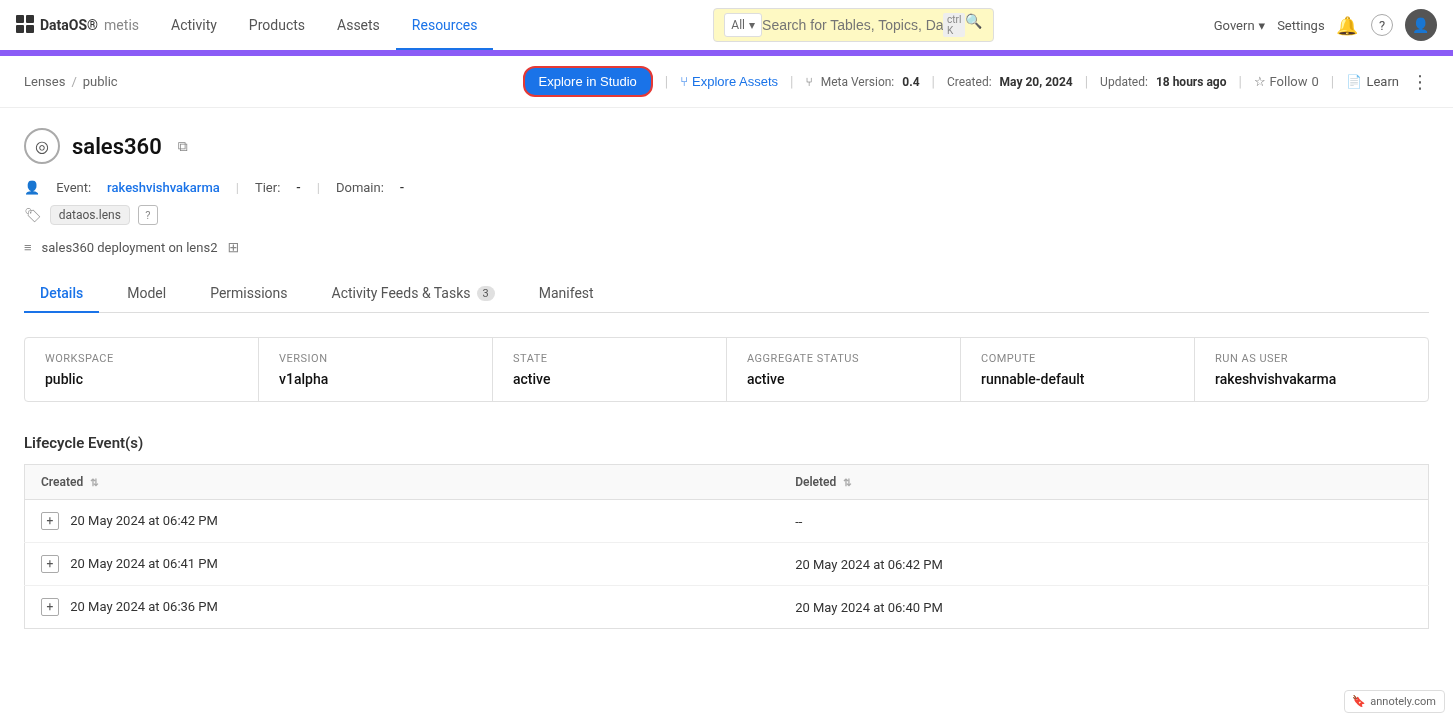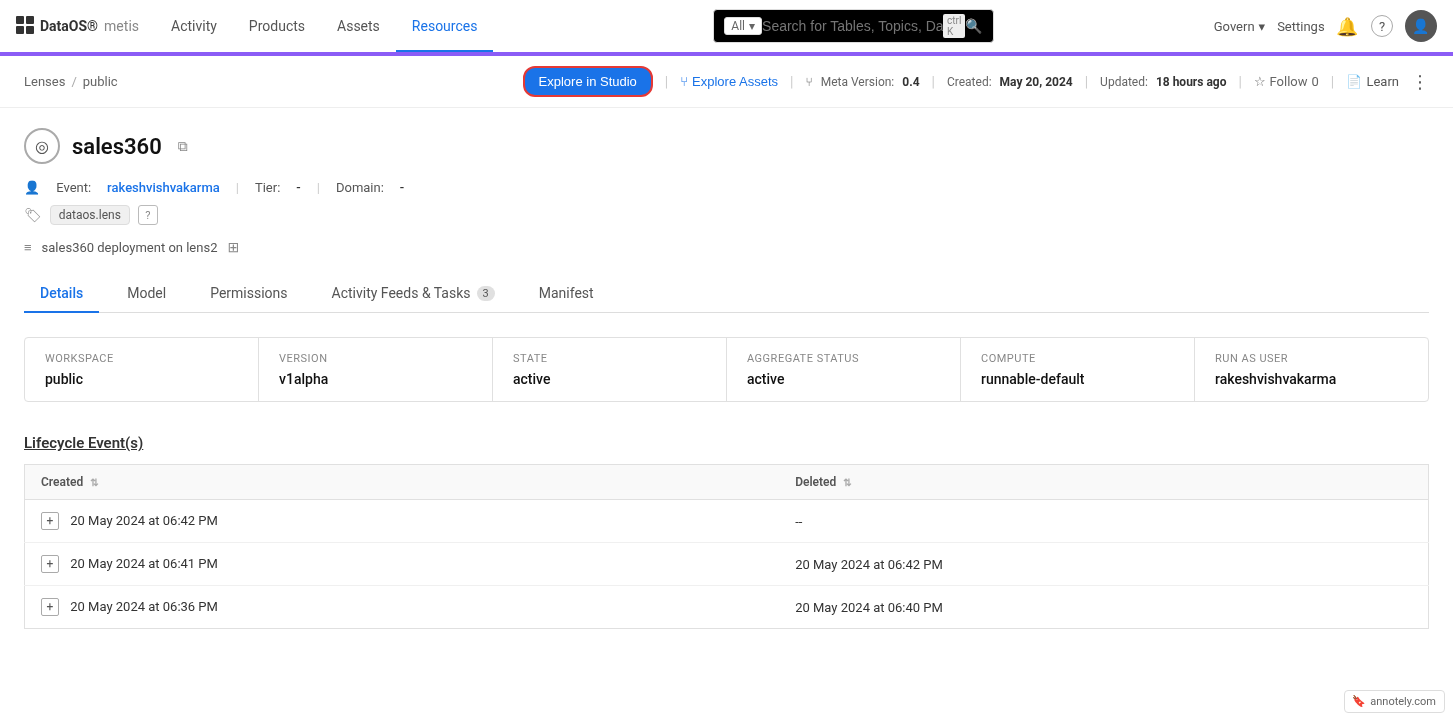--- a/index.html
+++ b/index.html
@@ -3,21 +3,21 @@
   <meta charset="utf-8">
   <style>
     * { box-sizing: border-box; margin: 0; padding: 0; }
     body { font-family: -apple-system, BlinkMacSystemFont, 'Segoe UI', Roboto, sans-serif; font-size: 14px; color: #333; background: #fff; }
 
     
     .top-nav {
       display: flex;
       align-items: center;
       height: 56px;
-      border-bottom: 4px solid #8b5cf6;
+      border-bottom: 6px solid #8b5cf6;
       padding: 0 16px;
       gap: 0;
       position: relative;
     }
     .nav-logo {
       display: flex;
       align-items: center;
       gap: 4px;
       margin-right: 16px;
       font-size: 14px;
@@ -51,22 +51,21 @@
       content: '';
       position: absolute;
       bottom: 0;
       left: 0;
       right: 0;
       height: 2px;
       background: #1a73e8;
     }
     .nav-search {
       display: flex;
-      align-items: center;
-      background: #000000;
+      background: #fef9c3;
       border: 1px solid #ddd;
       border-radius: 4px;
       padding: 4px 10px;
       gap: 0;
       flex: 1;
       max-width: 560px;
       margin: 0 auto;
     }
     .nav-search input {
       border: none;
@@ -343,21 +342,20 @@
       color: #111;
       font-weight: 500;
     }
 
     
     .lifecycle-title {
       font-size: 15px;
       font-weight: 600;
       color: #333;
       margin-bottom: 12px;
-      text-decoration: underline;
     }
     .lifecycle-table {
       width: 100%;
       border-collapse: collapse;
       border: 1px solid #e0e0e0;
     }
     .lifecycle-table th {
       background: #f9f9f9;
       text-align: left;
       padding: 10px 16px;

